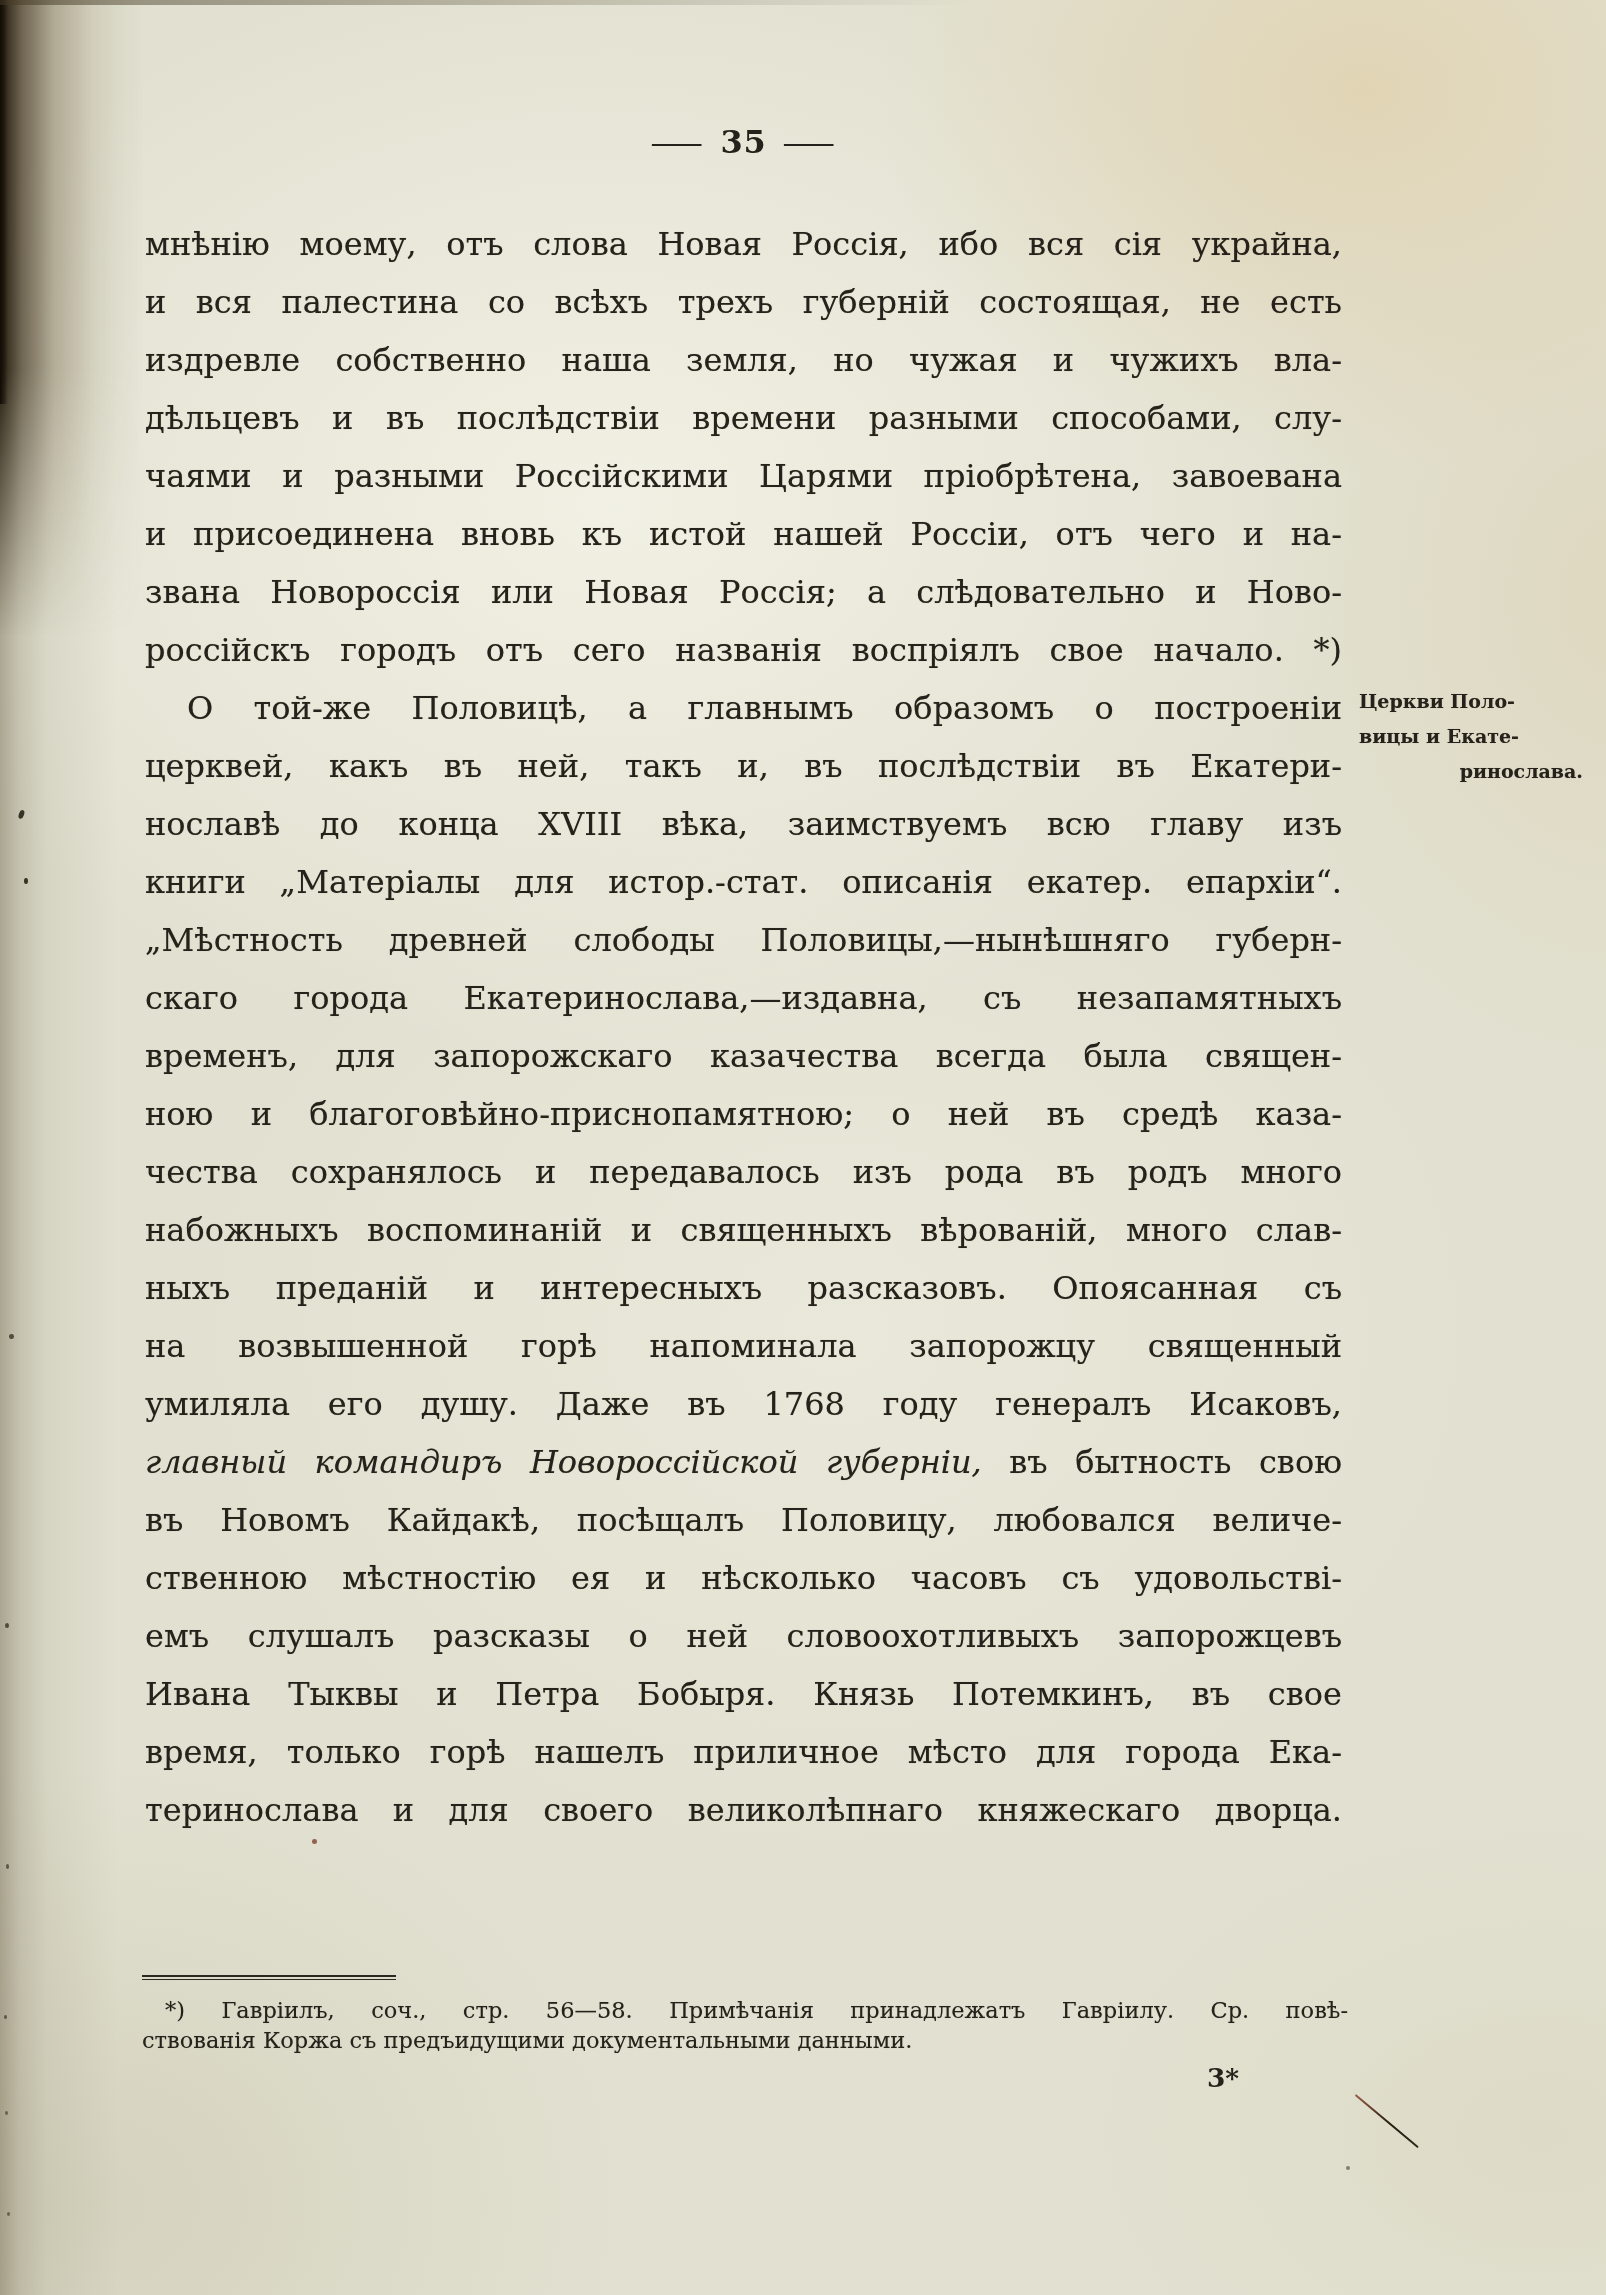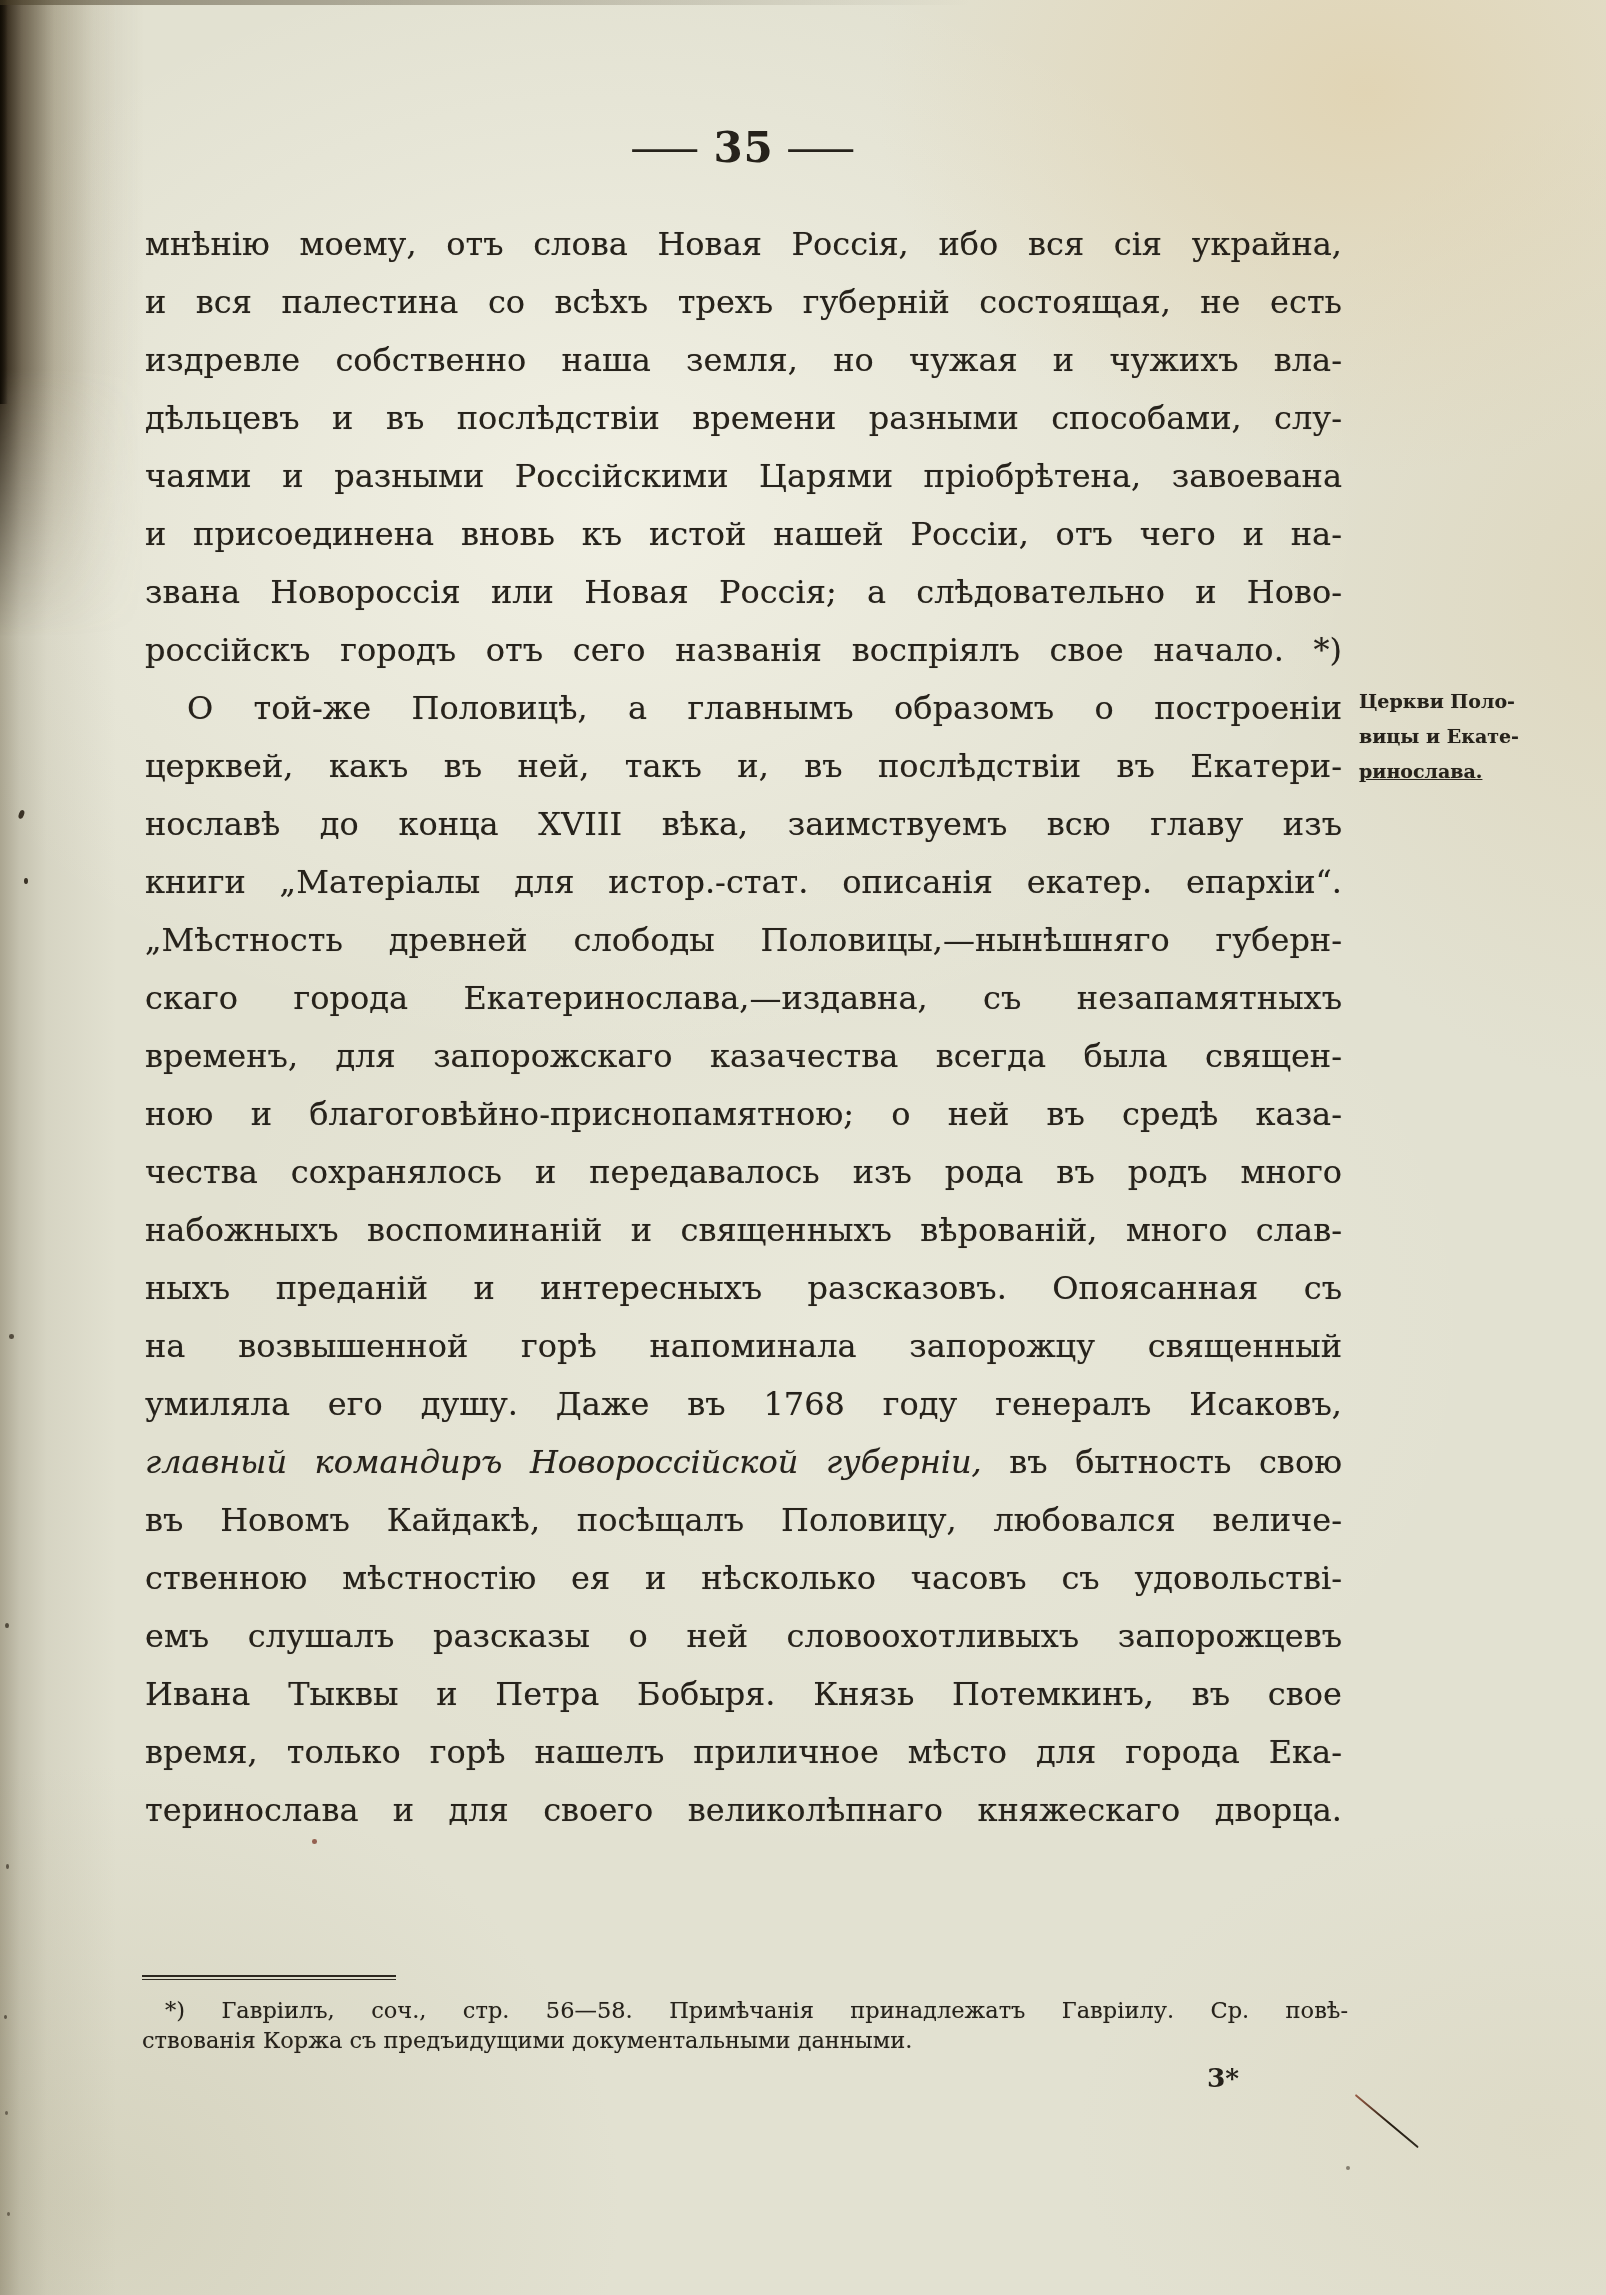--- a/index.html
+++ b/index.html
@@ -60,21 +60,21 @@
   .sp10{left:1346px;top:2166px;width:3.9px;height:3.9px;opacity:.55;}
   .scratch{
     position:absolute;left:1356px;top:2094px;width:82px;height:2.3px;
     background:linear-gradient(to right, rgba(140,70,45,0.85), #241d12 55%, rgba(30,24,14,0.9));
     transform:rotate(40deg);transform-origin:left top;border-radius:1.6px;
     pointer-events:none;
   }
   
   .header{
     position:absolute;left:145px;top:123px;width:1197px;
-    text-align:center;font-size:42px;letter-spacing:0.8px;
+    text-align:center;font-size:32px;letter-spacing:0.8px;
     color:#26221b;
   }
   .header .dash{display:inline-block;transform:scaleX(1.7);margin:0 26.4px;font-weight:400;}
   .header .num{font-weight:700;}
   
   .main-text{
     position:absolute;left:145px;top:215px;width:1197px;
     font-size:32px;color:#26221b;
     text-shadow:0 0 0.8px rgba(38,32,22,0.35);
   }
@@ -85,21 +85,21 @@
     white-space:normal;overflow:visible;
   }
   .line.indent{padding-left:42px;}
   .line .it{font-style:italic;}
   
   .margin-note{
     position:absolute;left:1359px;top:684px;width:224px;
     font-size:19px;line-height:35px;font-weight:700;
     color:#26221b;text-shadow:0 0 0.8px rgba(38,32,22,0.3);
   }
-  .margin-note .nl3{text-align:left;text-decoration:underline;}
+  .margin-note .nl3{text-align:right;}
   
   .fn-rule{
     position:absolute;left:142px;top:1975px;width:254px;height:2.3px;
     border-top:2.3px solid #2c271f;border-bottom:1.6px solid #2c271f;
     background:transparent;
   }
   .footnote{
     position:absolute;left:142px;top:1995px;width:1206px;
     font-size:22.5px;line-height:30px;color:#26221b;
     text-shadow:0 0 0.8px rgba(38,32,22,0.3);

